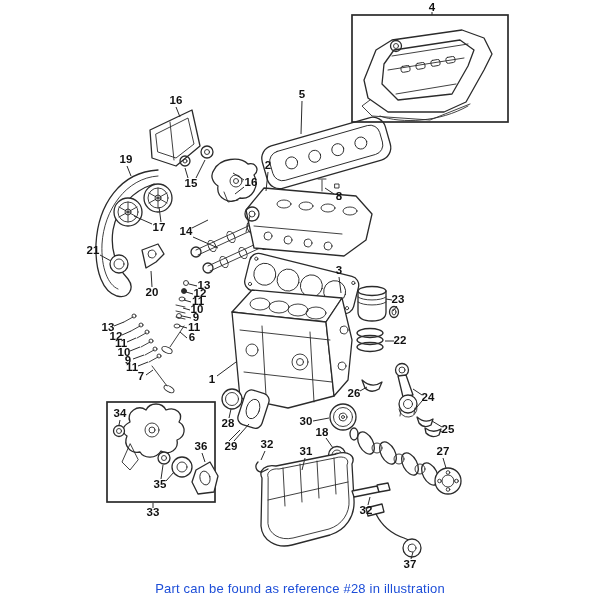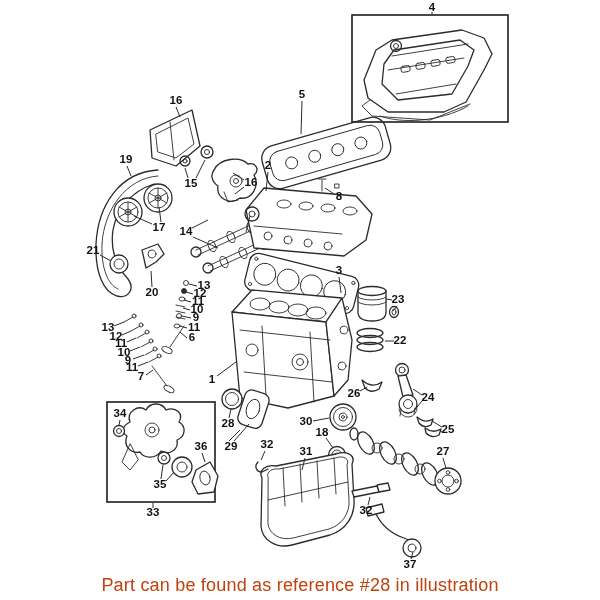--- a/index.html
+++ b/index.html
@@ -7,21 +7,21 @@
         font-family:"Liberation Sans",sans-serif;}
   svg{position:absolute;left:0;top:0;}
   .ln{fill:none;stroke:#2b2b2b;stroke-width:1.3;stroke-linejoin:round;stroke-linecap:round;}
   .lnw{fill:#ffffff;stroke:#2b2b2b;stroke-width:1.3;stroke-linejoin:round;stroke-linecap:round;}
   .thin{fill:none;stroke:#2b2b2b;stroke-width:0.9;stroke-linejoin:round;stroke-linecap:round;}
   .box{fill:none;stroke:#2b2b2b;stroke-width:1.7;}
   .leader{stroke:#2b2b2b;stroke-width:1;}
   .lbl{font-family:"Liberation Sans",sans-serif;font-size:11.5px;font-weight:bold;fill:#111;
        text-anchor:middle;dominant-baseline:middle;}
   .caption{position:absolute;left:0;bottom:4px;width:100%;text-align:center;
-           font-size:18px;color:#c2410c;letter-spacing:0.2px;}
+           font-size:13px;color:#1d4ed8;letter-spacing:0.2px;}
 </style>
 </head>
 <body>
 
 <div class="page">
 <svg width="600" height="600" viewBox="0 0 600 600">
 
   <g>
     <rect x="352" y="15" width="156" height="107" class="box"></rect>
   </g>

